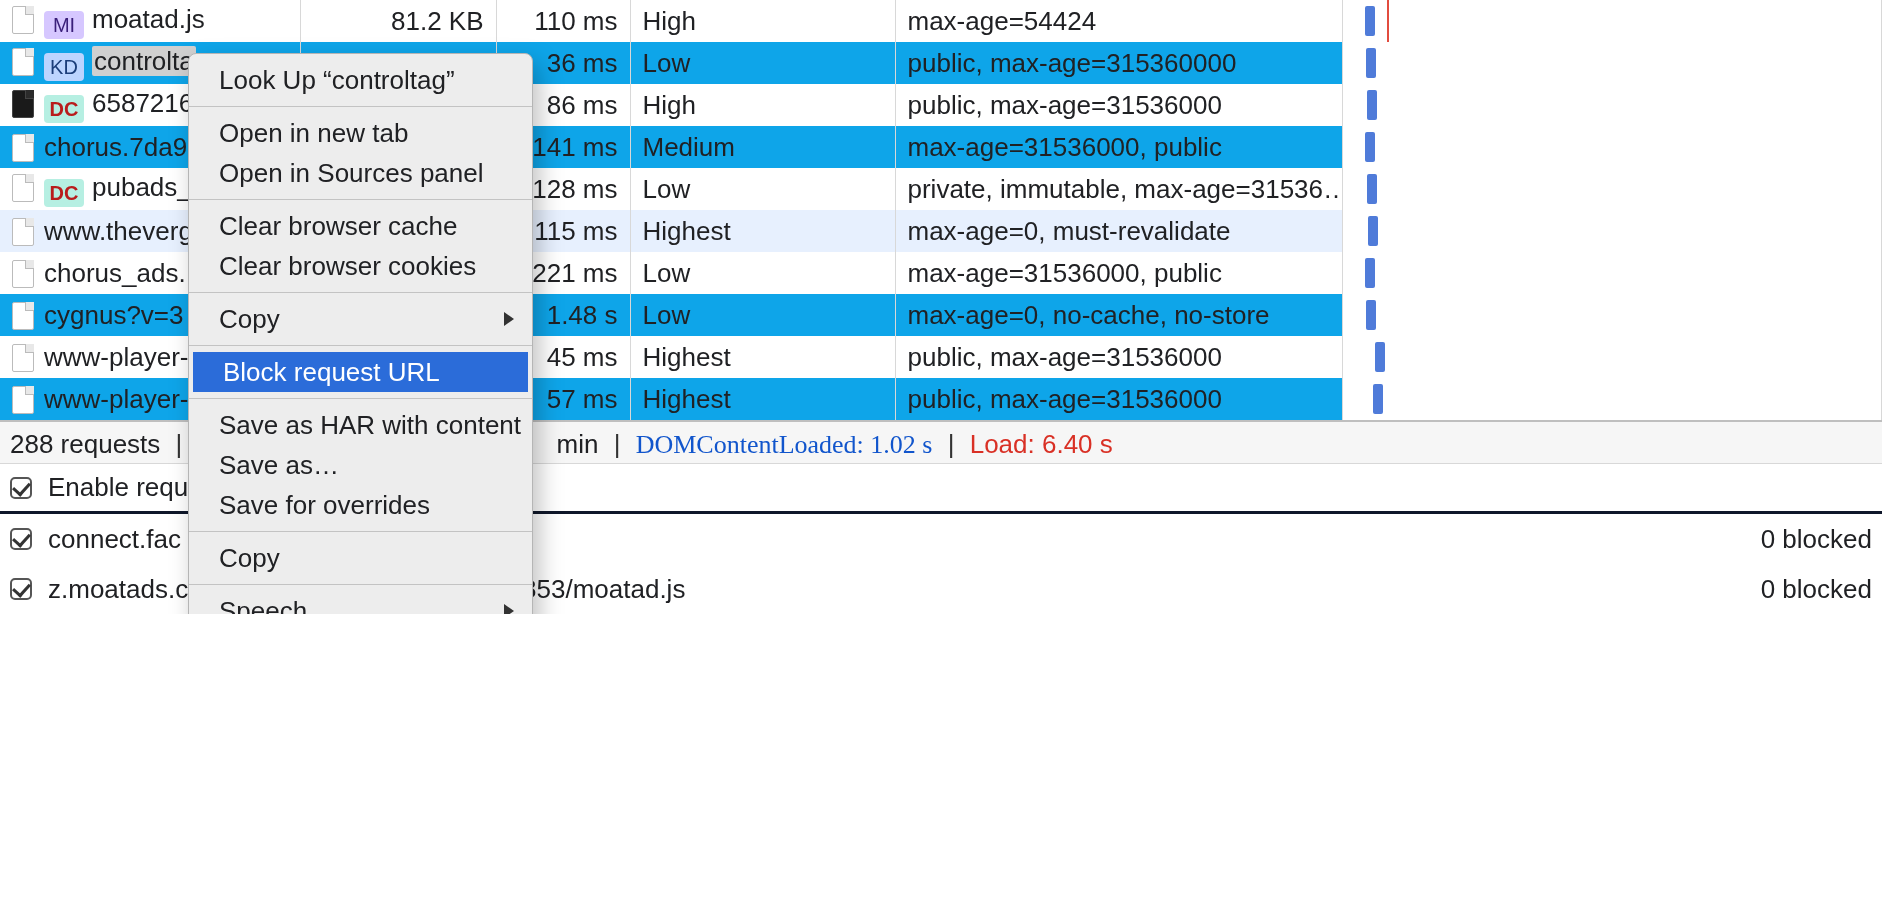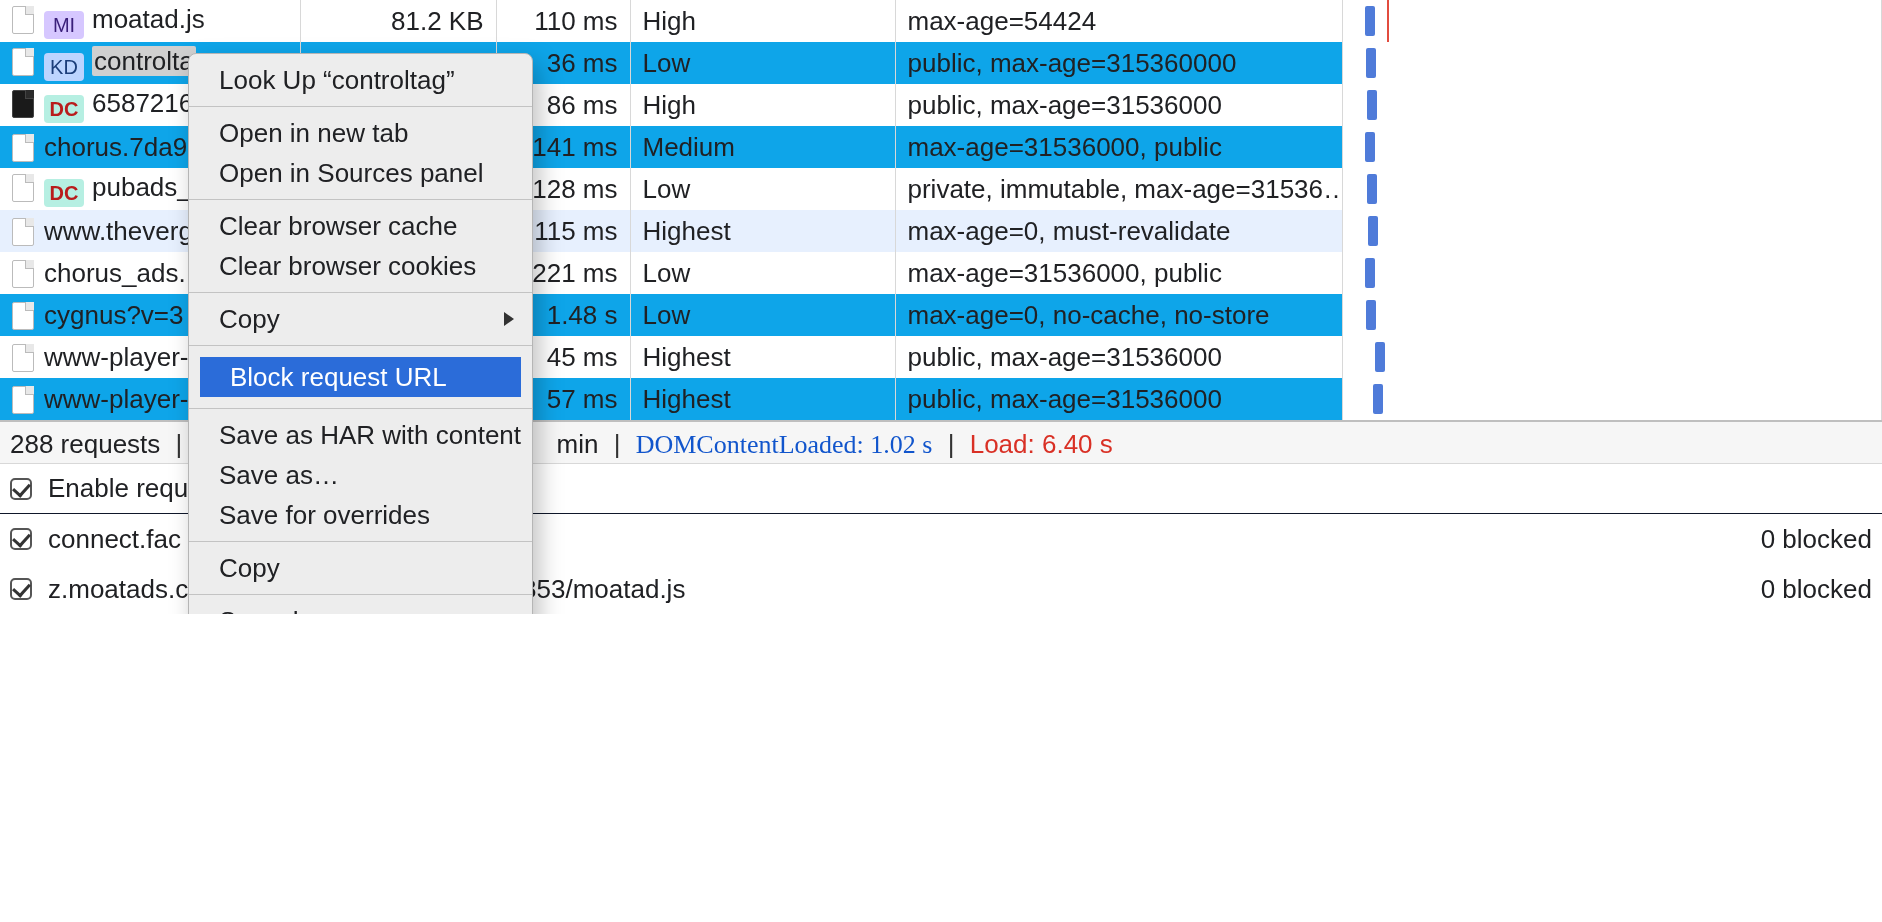--- a/index.html
+++ b/index.html
@@ -111,21 +111,21 @@
   }
   .drawer-close::before { transform:translate(-50%,-50%) rotate(45deg); }
   .drawer-close::after  { transform:translate(-50%,-50%) rotate(-45deg); }
 
   
   .block-row {
     display:flex; align-items:center;
     height:50px; padding:0 10px;
     font-size:26px;
   }
-  .block-row.sep { border-bottom:1px solid #0f172a;text-align:right; }
+  .block-row.sep { border-bottom:3px solid #0f172a;text-align:right; }
   .cbx {
     appearance:none; width:22px; height:22px; margin-right:16px;
     border:2px solid #555; border-radius:5px; position:relative;
     background:#fff; cursor:pointer;
   }
   .cbx.checked::after {
     content:""; position:absolute; left:4px; top:0px;
     width:8px; height:13px; border:3px solid #333;
     border-top:none; border-left:none; transform:rotate(42deg);
   }
@@ -154,21 +154,21 @@
   .ctx .mi.arrow::after {
     content:""; position:absolute; right:18px; top:50%;
     width:0; height:0; transform:translateY(-50%);
     border-top:7px solid transparent;
     border-bottom:7px solid transparent;
     border-left:10px solid #323232;
   }
   .ctx .mi.hl {
     background:#2b6cd9; color:#fff;
     padding-left:30px; padding-right:30px;
-    margin:11px; 
+    margin:4px; 
   }
   .ctx hr {
     border:none; border-top:1px solid #c3c3c3;
     margin:6px 0;
   }
 
   
   .lower-mask { position:relative; z-index:1; }
 
 </style>

